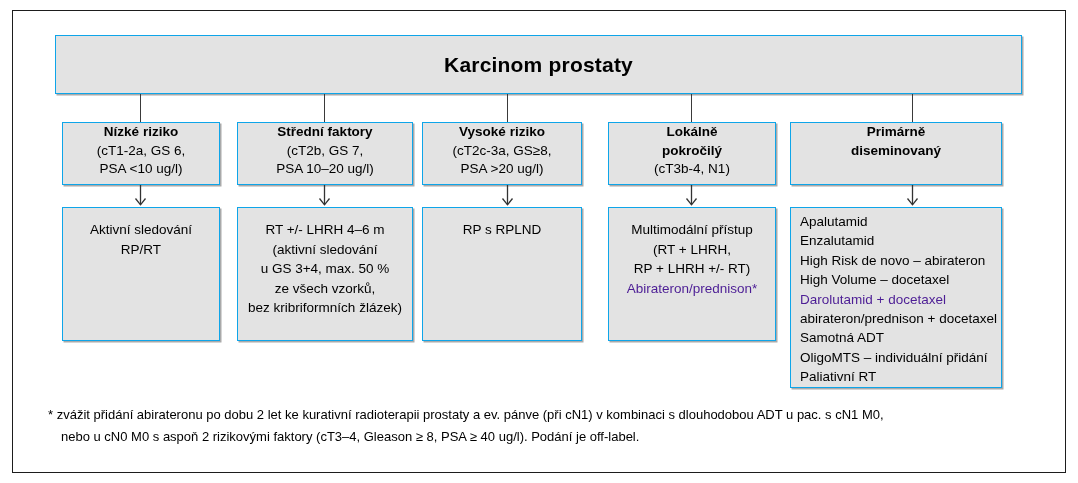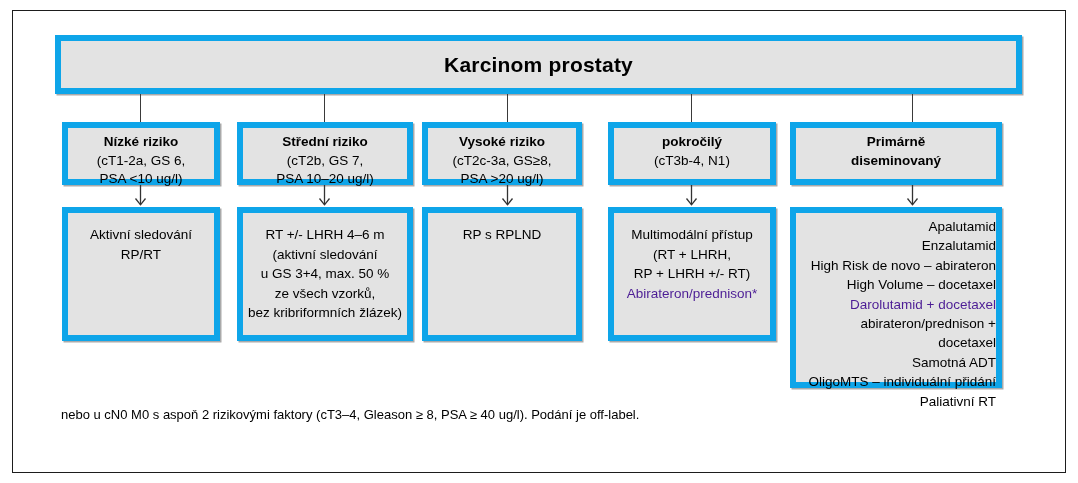--- a/index.html
+++ b/index.html
@@ -7,37 +7,37 @@
     position:relative; width:1078px; height:483px;
     background:#ffffff; overflow:hidden;
     font-family:"Liberation Sans", sans-serif;
     color:#000;
   }
   .frame {
     position:absolute; left:12px; top:10px; width:1052px; height:461px;
     border:1.5px solid #1d1d1d; background:#fff;
   }
   .box {
-    position:absolute; background:#e3e3e3; border:6px solid #0ea5e9;
+    position:absolute; background:#e3e3e3; border:1px solid #0ea5e9;
     box-shadow:1.5px 1.5px 0 #aaaaaa;
     box-sizing:border-box; text-align:center;
   }
   .title-box {
     left:55px; top:35px; width:967px; height:59px;
     display:flex; align-items:center; justify-content:center;
     font-size:21px; font-weight:bold; letter-spacing:0.2px;
   }
-  .hdr { top:122px; height:63px; padding-top:5px; font-size:13.5px; line-height:18.5px; }
+  .hdr { top:122px; height:63px; font-size:13.5px; line-height:18.5px; }
   .bdy { top:207px; height:134px; padding-top:12px; font-size:13.5px; line-height:19.5px; }
   .c1 { left:62px;  width:158px; }
   .c2 { left:237px; width:176px; }
   .c3 { left:422px; width:160px; }
   .c4 { left:608px; width:168px; }
   .c5 { left:790px; width:212px; }
-  .bdy.c5 { height:181px; text-align:right; padding-left:9px; padding-top:4px; line-height:19.4px; }
+  .bdy.c5 { height:181px; text-align:left; padding-left:9px; padding-top:4px; line-height:19.4px; }
   .line.bold { font-weight:bold; }
   .line.red { color:#4c1d95; }
   .connector { position:absolute; top:94px; height:29px; width:1px; background:#3a3a3a; }
   .k1 { left:140px; } .k2 { left:324px; } .k3 { left:507px; } .k4 { left:691px; } .k5 { left:912px; }
   .arrow { position:absolute; top:185px; width:13px; height:22px; }
   .a1 { left:134px; } .a2 { left:318px; } .a3 { left:501px; } .a4 { left:685px; } .a5 { left:906px; }
   .arrow svg { display:block; }
   .footnote {
     position:absolute; left:48px; top:404px; font-size:13px; line-height:21.5px;
     white-space:nowrap;
@@ -57,30 +57,31 @@
   <div class="connector k3"></div>
   <div class="connector k4"></div>
   <div class="connector k5"></div>
 
   <div class="box hdr c1">
       <div class="line bold">Nízké riziko</div>
       <div class="line">(cT1-2a, GS 6,</div>
       <div class="line">PSA &lt;10 ug/l)</div>
     </div>
   <div class="box hdr c2">
-      <div class="line bold">Střední riziko</div>
+      <div class="line bold">Střední faktory</div>
       <div class="line">(cT2b, GS 7,</div>
       <div class="line">PSA 10–20 ug/l)</div>
     </div>
   <div class="box hdr c3">
       <div class="line bold">Vysoké riziko</div>
       <div class="line">(cT2c-3a, GS≥8,</div>
       <div class="line">PSA &gt;20 ug/l)</div>
     </div>
   <div class="box hdr c4">
+      <div class="line bold">Lokálně</div>
       <div class="line bold">pokročilý</div>
       <div class="line">(cT3b-4, N1)</div>
     </div>
   <div class="box hdr c5">
       <div class="line bold">Primárně</div>
       <div class="line bold">diseminovaný</div>
     </div>
 
   <div class="arrow a1">
     <svg width="13" height="22" viewBox="0 0 13 22">
@@ -139,15 +140,16 @@
       <div class="line">High Risk de novo – abirateron</div>
       <div class="line">High Volume – docetaxel</div>
       <div class="line red">Darolutamid + docetaxel</div>
       <div class="line">abirateron/prednison + docetaxel</div>
       <div class="line">Samotná ADT</div>
       <div class="line">OligoMTS – individuální přidání</div>
       <div class="line">Paliativní RT</div>
     </div>
 
   <div class="footnote">
+    <div class="fn1">* zvážit přidání abirateronu po dobu 2 let ke kurativní radioterapii prostaty a ev. pánve (při cN1) v kombinaci s dlouhodobou ADT u pac. s cN1 M0,</div>
     <div class="fn2">nebo u cN0 M0 s aspoň 2 rizikovými faktory (cT3–4, Gleason ≥ 8, PSA ≥ 40 ug/l). Podání je off-label.</div>
   </div>
 </div>
 
 </body></html>

